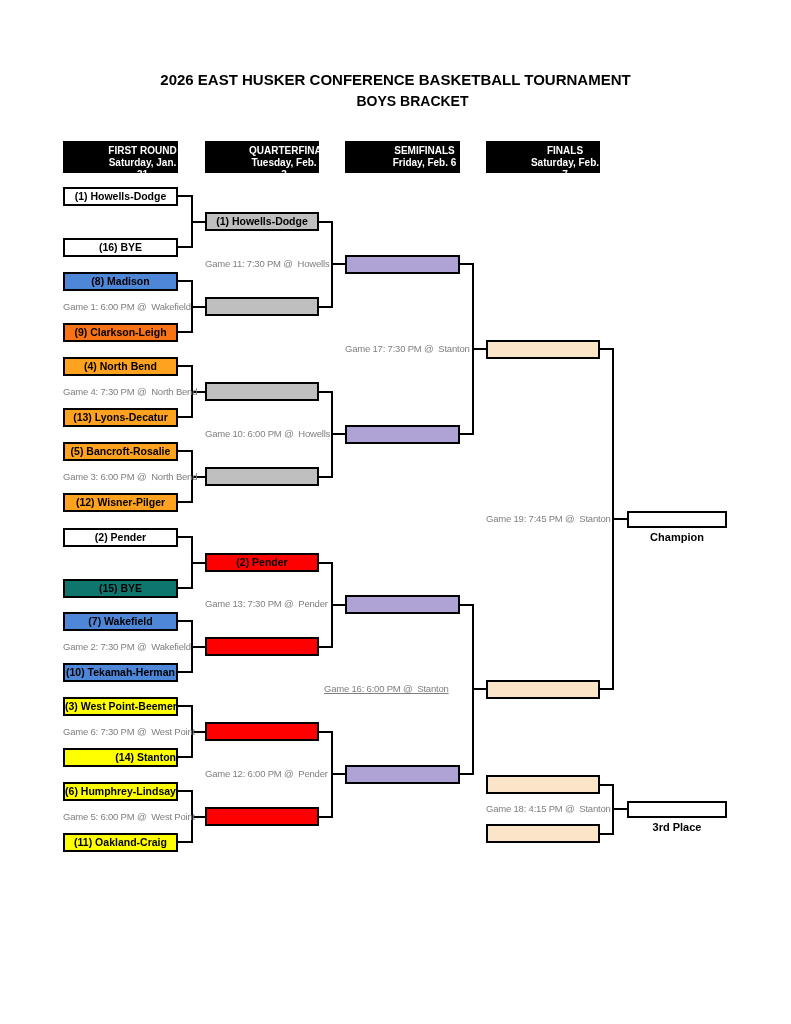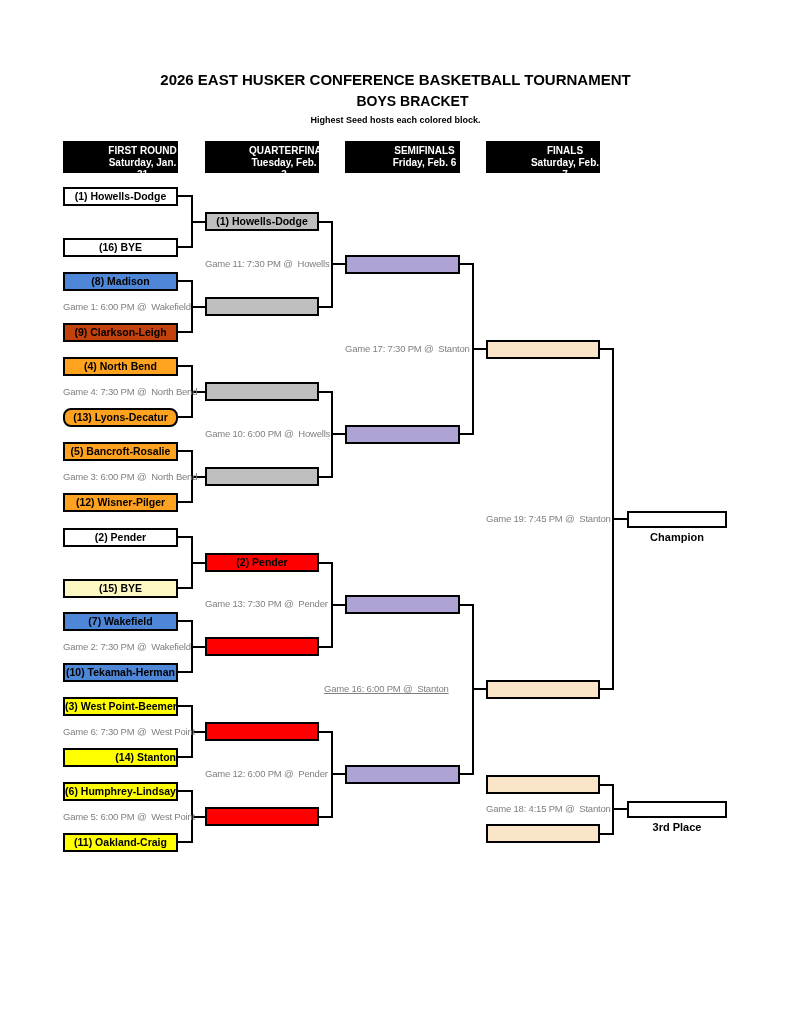--- a/index.html
+++ b/index.html
@@ -18,21 +18,20 @@
   svg.wires{position:absolute;left:0;top:0;pointer-events:none;}
   svg.wires path{fill:none;stroke:#000;stroke-width:2;}
 </style>
 </head>
 <body>
 
 <div id="page">
 
   <div class="ttl" style="top:71px;font-size:15px;">2026 EAST HUSKER CONFERENCE BASKETBALL TOURNAMENT</div>
   <div class="ttl" style="top:93px;font-size:14px;padding-left:34px;">BOYS BRACKET</div>
-  <div class="ttl" style="top:115px;font-size:9px;">Highest Seed hosts each colored block.</div>
 
   <div class="hdr" style="left:63px;top:141px;">
     <div>FIRST ROUND</div>
     <div>Saturday, Jan. 31</div>
   </div>
   <div class="hdr" style="left:205px;top:141px;width:114px;">
     <div>QUARTERFINALS</div>
     <div>Tuesday, Feb. 3</div>
   </div>
   <div class="hdr" style="left:345px;top:141px;">
@@ -59,27 +58,27 @@
     <path d="M318 731.5 H332 V816.5 H318 M332 774 H345"></path>
     <path d="M460 264 H473 V434 H460 M473 349 H486"></path>
     <path d="M460 604.5 H473 V774 H460 M473 689 H486"></path>
     <path d="M600 349 H613 V689 H600 M613 519 H627"></path>
     <path d="M600 784.5 H613 V833.5 H600 M613 809 H627"></path>
   </svg>
 
   <div class="box" style="left: 63px; top: 186.5px; background-color: rgb(255, 255, 255);">(1) Howells-Dodge</div>
   <div class="box" style="left: 63px; top: 237.5px; background-color: rgb(255, 255, 255);">(16) BYE</div>
   <div class="box" style="left: 63px; top: 271.5px; background-color: rgb(78, 134, 216);">(8) Madison</div>
-  <div class="box" style="left: 63px; top: 322.5px; background-color: #c2410c;">(9) Clarkson-Leigh</div>
+  <div class="box" style="left: 63px; top: 322.5px; background-color: #f97316;">(9) Clarkson-Leigh</div>
   <div class="box" style="left: 63px; top: 356.5px; background-color: rgb(255, 162, 31);">(4) North Bend</div>
-  <div class="box" style="left: 63px; top: 407.5px; background-color: rgb(255, 162, 31); border-radius: 8px;">(13) Lyons-Decatur</div>
+  <div class="box" style="left: 63px; top: 407.5px; background-color: rgb(255, 162, 31);">(13) Lyons-Decatur</div>
   <div class="box" style="left: 63px; top: 441.5px; background-color: rgb(255, 162, 31);">(5) Bancroft-Rosalie</div>
   <div class="box" style="left: 63px; top: 492.5px; background-color: rgb(255, 162, 31);">(12) Wisner-Pilger</div>
   <div class="box" style="left: 63px; top: 527.5px; background-color: rgb(255, 255, 255);">(2) Pender</div>
-  <div class="box" style="left: 63px; top: 578.5px; background-color: #fef9c3;">(15) BYE</div>
+  <div class="box" style="left: 63px; top: 578.5px; background-color: #0f766e;">(15) BYE</div>
   <div class="box" style="left: 63px; top: 611.5px; background-color: rgb(78, 134, 216);">(7) Wakefield</div>
   <div class="box" style="left: 63px; top: 662.5px; background-color: rgb(78, 134, 216);">(10) Tekamah-Herman</div>
   <div class="box" style="left: 63px; top: 696.5px; background-color: rgb(255, 255, 0);">(3) West Point-Beemer</div>
   <div class="box" style="left: 63px; top: 747.5px; background-color: rgb(255, 255, 0); text-align: right;">(14) Stanton</div>
   <div class="box" style="left: 63px; top: 781.5px; background-color: rgb(255, 255, 0);">(6) Humphrey-Lindsay</div>
   <div class="box" style="left: 63px; top: 832.5px; background-color: rgb(255, 255, 0);">(11) Oakland-Craig</div>
 
   <div class="box" style="left: 205px; top: 212px; width: 114px; background-color: rgb(191, 191, 191);">(1) Howells-Dodge</div>
   <div class="box" style="left: 205px; top: 297px; width: 114px; background-color: rgb(191, 191, 191);"></div>
   <div class="box" style="left: 205px; top: 382px; width: 114px; background-color: rgb(191, 191, 191);"></div>

